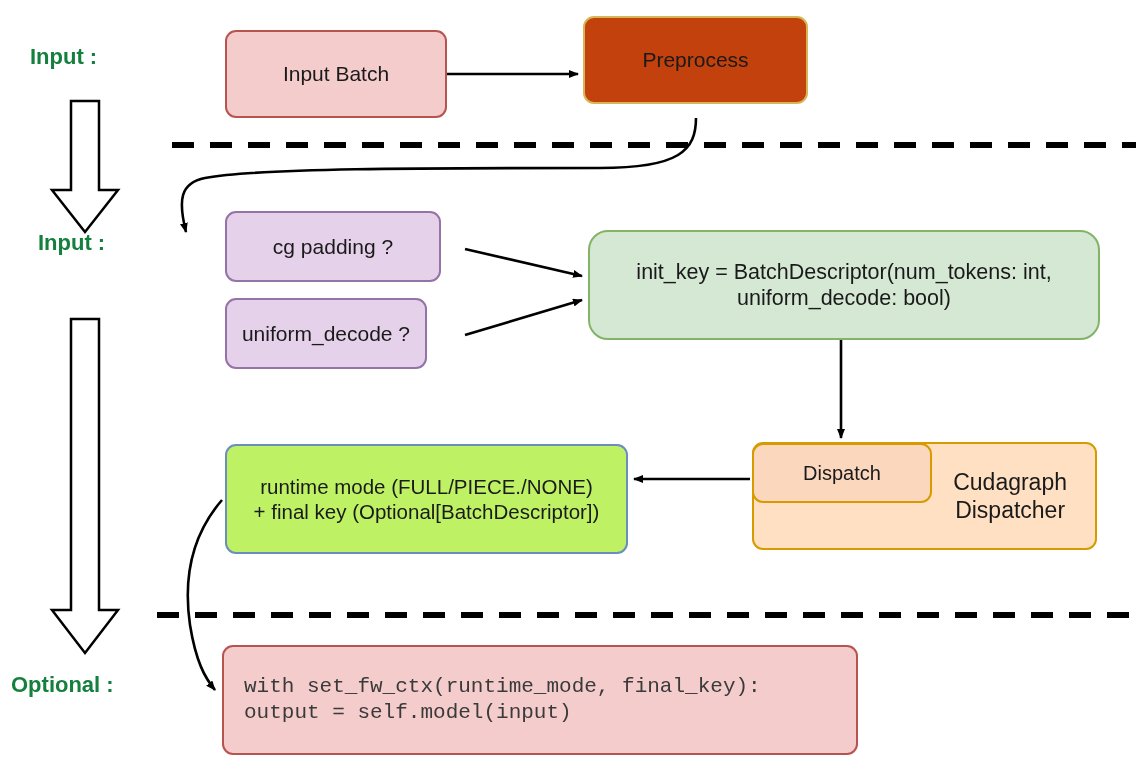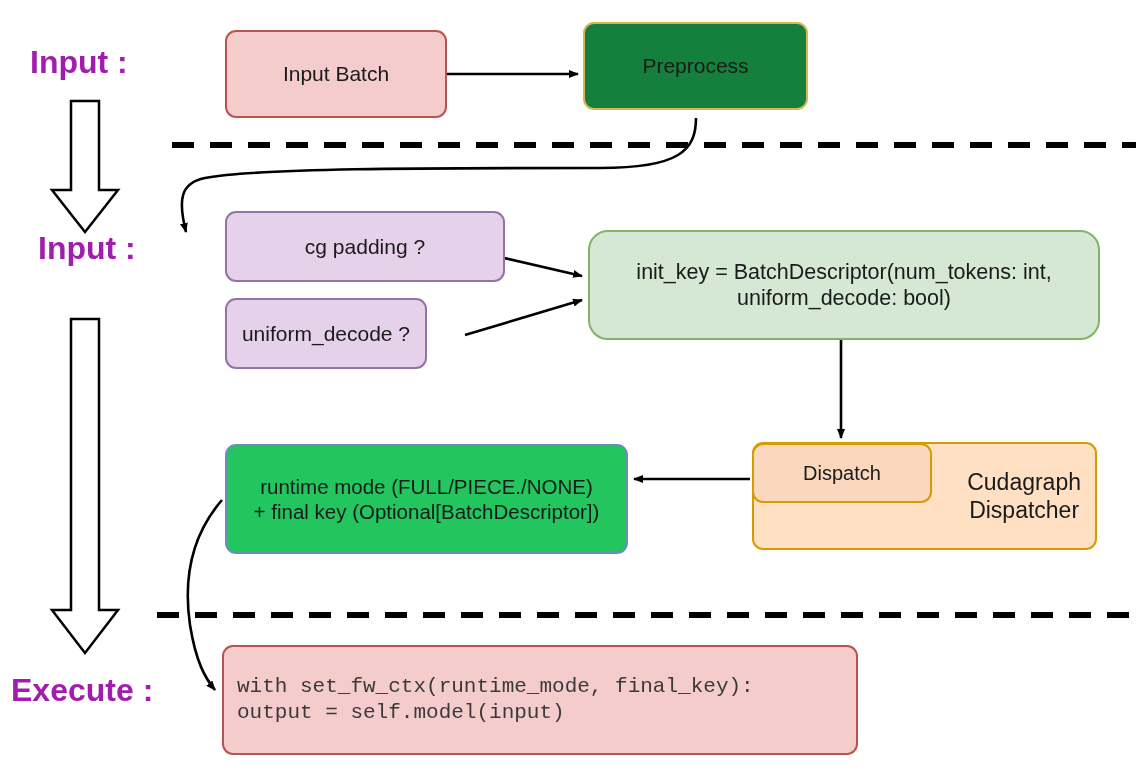--- a/index.html
+++ b/index.html
@@ -21,22 +21,22 @@
     left: 0;
     top: 0;
     width: 1142px;
     height: 770px;
     pointer-events: none;
   }
   .stage-label {
     position: absolute;
     font-family: "Liberation Sans", sans-serif;
     font-weight: bold;
-    font-size: 32px;
-    color: #a21caf;
+    font-size: 22px;
+    color: #15803d;
     white-space: nowrap;
     letter-spacing: 0px;
   }
   .node {
     position: absolute;
     box-sizing: border-box;
     display: flex;
     align-items: center;
     justify-content: center;
     text-align: center;
@@ -49,60 +49,60 @@
     line-height: 1.22;
     padding: 4px 8px;
   }
   .node-text { display: block; white-space: pre-line; }
 
   #node-input-batch {
     left: 225px; top: 30px; width: 222px; height: 88px;
     background: #f5cccc; border-color: #b85450;
   }
   #node-preprocess {
-    left: 583px; top: 22px; width: 225px; height: 88px;
-    background: #15803d; border-color: #d6b656;
+    left: 583px; top: 16px; width: 225px; height: 88px;
+    background: #c2410c; border-color: #d6b656;
   }
   #node-cg-padding {
-    left: 225px; top: 211px; width: 280px; height: 71px;
+    left: 225px; top: 211px; width: 216px; height: 71px;
     background: #e5d1ea; border-color: #9673a6;
   }
   #node-uniform-decode {
     left: 225px; top: 298px; width: 202px; height: 71px;
     background: #e5d1ea; border-color: #9673a6;
   }
   #node-init-key {
     left: 588px; top: 230px; width: 512px; height: 110px;
     background: #d5e8d4; border-color: #82b366;
     font-size: 21.5px;
     border-radius: 20px;
   }
   #node-runtime-mode {
     left: 225px; top: 444px; width: 403px; height: 110px;
-    background: #22c55e; border-color: #6c8ebf;
+    background: #bef264; border-color: #6c8ebf;
     font-size: 20.5px;
   }
   #node-cudagraph-dispatcher {
     left: 752px; top: 442px; width: 345px; height: 108px;
     background: #ffe0c2; border-color: #d79b00;
     align-items: center; justify-content: flex-end;
-    padding-right: 14px;
+    padding-right: 28px;
     font-size: 23px;
   }
   #node-dispatch {
     left: 752px; top: 443px; width: 180px; height: 60px;
     background: #fad7bd; border-color: #d79b00;
     font-size: 20px;
   }
   #node-execute-code {
     left: 222px; top: 645px; width: 636px; height: 110px;
     background: #f5cccc; border-color: #b85450;
     justify-content: flex-start;
     align-items: center;
-    padding-left: 13px;
+    padding-left: 20px;
     font-family: "Liberation Mono", monospace;
     font-size: 21px;
     color: #3a3a3a;
     text-align: left;
   }
   #label-input   { left: 30px;  top: 44px; }
   #label-plan    { left: 38px;  top: 230px; }
   #label-execute { left: 11px;  top: 672px; }
 </style>
 </head>
@@ -136,21 +136,21 @@
 
     <line x1="750" y1="479" x2="634" y2="479" stroke="#000000" stroke-width="2.6" marker-end="url(#arrowhead)"></line>
 
     <path d="M222,500 C196,530 182,570 190,625 C196,662 205,678 215,690" fill="none" stroke="#000000" stroke-width="2.6" marker-end="url(#arrowhead)"></path>
   </svg>
 
   <div class="stage-label" id="label-input">Input :</div>
 
   <div class="stage-label" id="label-plan">Input :</div>
 
-  <div class="stage-label" id="label-execute">Execute :</div>
+  <div class="stage-label" id="label-execute">Optional :</div>
 
   <div class="node" id="node-input-batch">
     <span class="node-text">Input Batch</span>
   </div>
 
   <div class="node" id="node-preprocess">
     <span class="node-text">Preprocess</span>
   </div>
 
   <div class="node" id="node-cg-padding">

